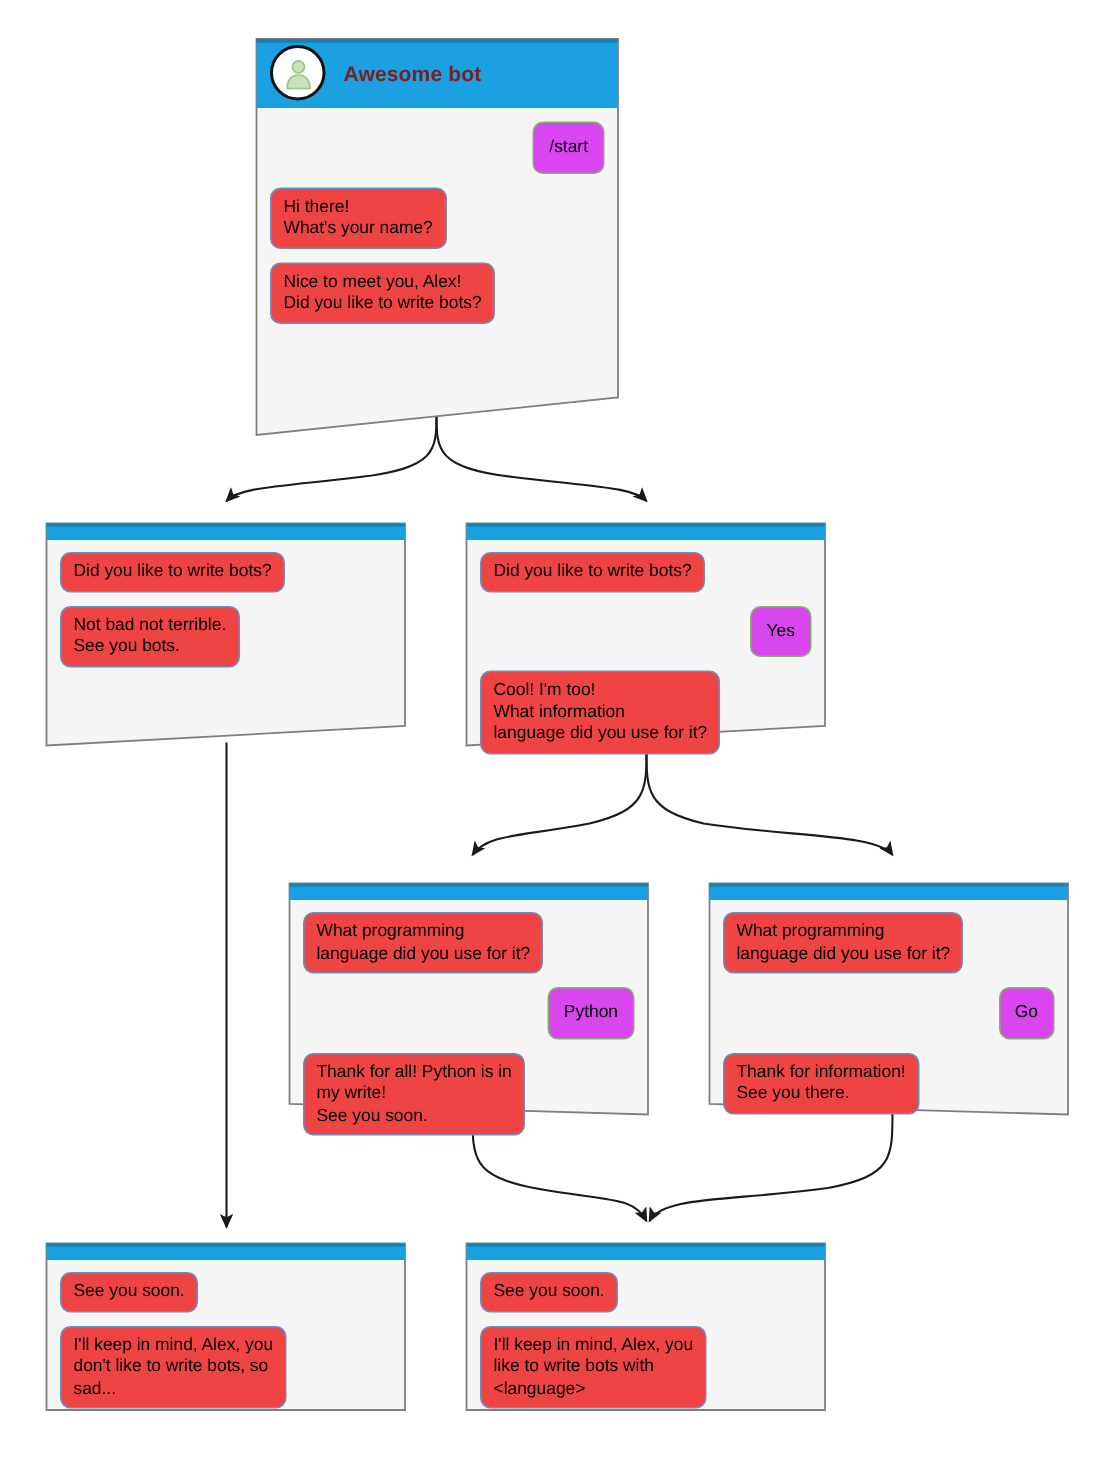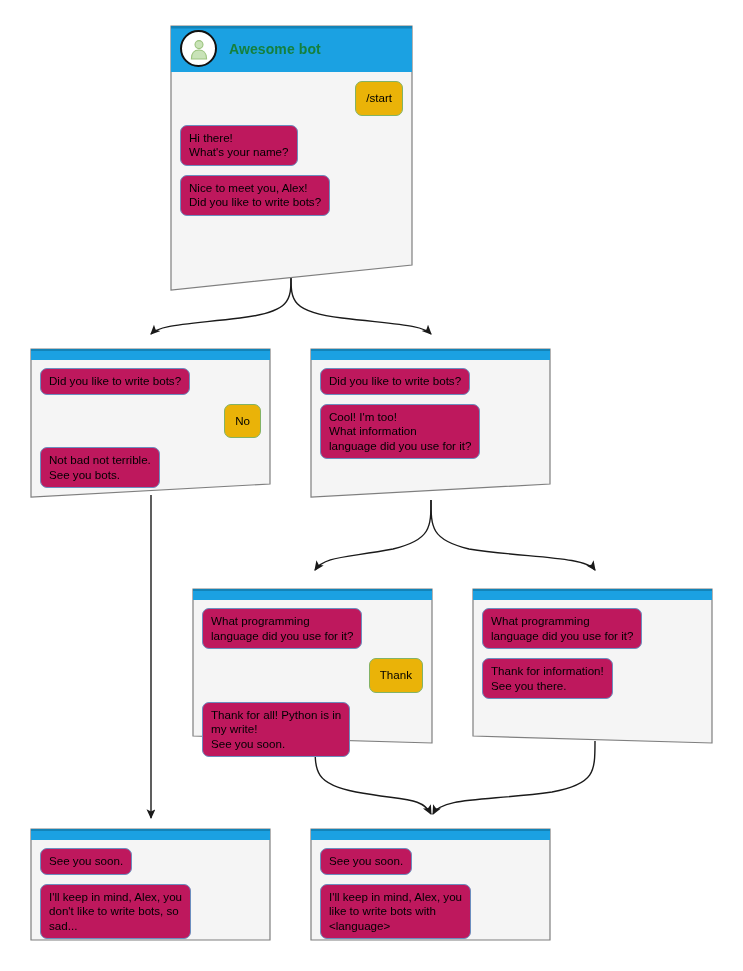--- a/index.html
+++ b/index.html
@@ -49,21 +49,21 @@
     box-sizing: border-box;
     display: flex;
     align-items: center;
     padding-left: 10px;
   }
   .card-header.thin {
     height: 11px;
     padding: 0;
   }
   .header-title {
-    color: #15803d;
+    color: #7f1d1d;
     font-size: 14px;
     font-weight: bold;
     margin-left: 12px;
     letter-spacing: .1px;
   }
   .avatar {
     width: 37px;
     height: 37px;
     border-radius: 50%;
     background: #ffffff;
@@ -85,26 +85,26 @@
     box-sizing: border-box;
     border-radius: 7px;
     font-size: 11.6px;
     line-height: 14.5px;
     padding: 5px 8px 5px 8px;
     white-space: pre-line;
     margin-bottom: 9px;
     max-width: 165px;
   }
   .bubble.bot {
-    background: #be185d;
+    background: #ef4444;
     border: 1px solid #6c8ebf;
     text-align: left;
   }
   .bubble.user {
-    background: #eab308;
+    background: #d946ef;
     border: 1px solid #82b366;
     text-align: left;
     padding: 9px 10px;
   }
   .row { display: block; }
   .row.right { text-align: right; }
   .row.left  { text-align: left; }
   .row.right .bubble { text-align: left; }
 </style>
 </head>
@@ -168,43 +168,43 @@
       <polygon points="1,1 240,1 240,136 1,149" fill="#f5f5f5" stroke="#7f7f7f" stroke-width="1.2"></polygon>
       <rect x="1" y="1" width="239" height="11" fill="#1ba1e2"></rect>
       <rect x="1" y="1" width="239" height="2" fill="#1383b7"></rect>
     </svg>
     <div class="card-inner">
       <div class="card-header thin"></div>
       <div class="messages">
         <div class="row left">
           <span class="bubble bot">Did you like to write bots?</span>
         </div>
-        <div class="row right">
-          <span class="bubble user">No</span>
-        </div>
         <div class="row left">
           <span class="bubble bot">Not bad not terrible.
 See you bots.</span>
         </div>
       </div>
     </div>
   </div>
 
   <div class="card" style="left:310px; top:348px; width:241px; height:150px;">
     <svg class="card-shape" viewBox="0 0 241 150" preserveAspectRatio="none">
       <polygon points="1,1 240,1 240,136 1,149" fill="#f5f5f5" stroke="#7f7f7f" stroke-width="1.2"></polygon>
       <rect x="1" y="1" width="239" height="11" fill="#1ba1e2"></rect>
       <rect x="1" y="1" width="239" height="2" fill="#1383b7"></rect>
     </svg>
     <div class="card-inner">
       <div class="card-header thin"></div>
       <div class="messages">
         <div class="row left">
           <span class="bubble bot">Did you like to write bots?</span>
         </div>
+        <div class="row right">
+          <span class="bubble user">Yes</span>
+        </div>
         <div class="row left">
           <span class="bubble bot">Cool! I'm too!
 What information
 language did you use for it?</span>
         </div>
       </div>
     </div>
   </div>
 
   <div class="card" style="left:192px; top:588px; width:241px; height:156px;">
@@ -214,21 +214,21 @@
       <rect x="1" y="1" width="239" height="2" fill="#1383b7"></rect>
     </svg>
     <div class="card-inner">
       <div class="card-header thin"></div>
       <div class="messages">
         <div class="row left">
           <span class="bubble bot">What programming
 language did you use for it?</span>
         </div>
         <div class="row right">
-          <span class="bubble user">Thank</span>
+          <span class="bubble user">Python</span>
         </div>
         <div class="row left">
           <span class="bubble bot">Thank for all! Python is in
 my write!
 See you soon.</span>
         </div>
       </div>
     </div>
   </div>
 
@@ -238,20 +238,23 @@
       <rect x="1" y="1" width="239" height="11" fill="#1ba1e2"></rect>
       <rect x="1" y="1" width="239" height="2" fill="#1383b7"></rect>
     </svg>
     <div class="card-inner">
       <div class="card-header thin"></div>
       <div class="messages">
         <div class="row left">
           <span class="bubble bot">What programming
 language did you use for it?</span>
         </div>
+        <div class="row right">
+          <span class="bubble user">Go</span>
+        </div>
         <div class="row left">
           <span class="bubble bot">Thank for information!
 See you there.</span>
         </div>
       </div>
     </div>
   </div>
 
   <div class="card" style="left:30px; top:828px; width:241px; height:113px;">
     <svg class="card-shape" viewBox="0 0 241 113" preserveAspectRatio="none">

